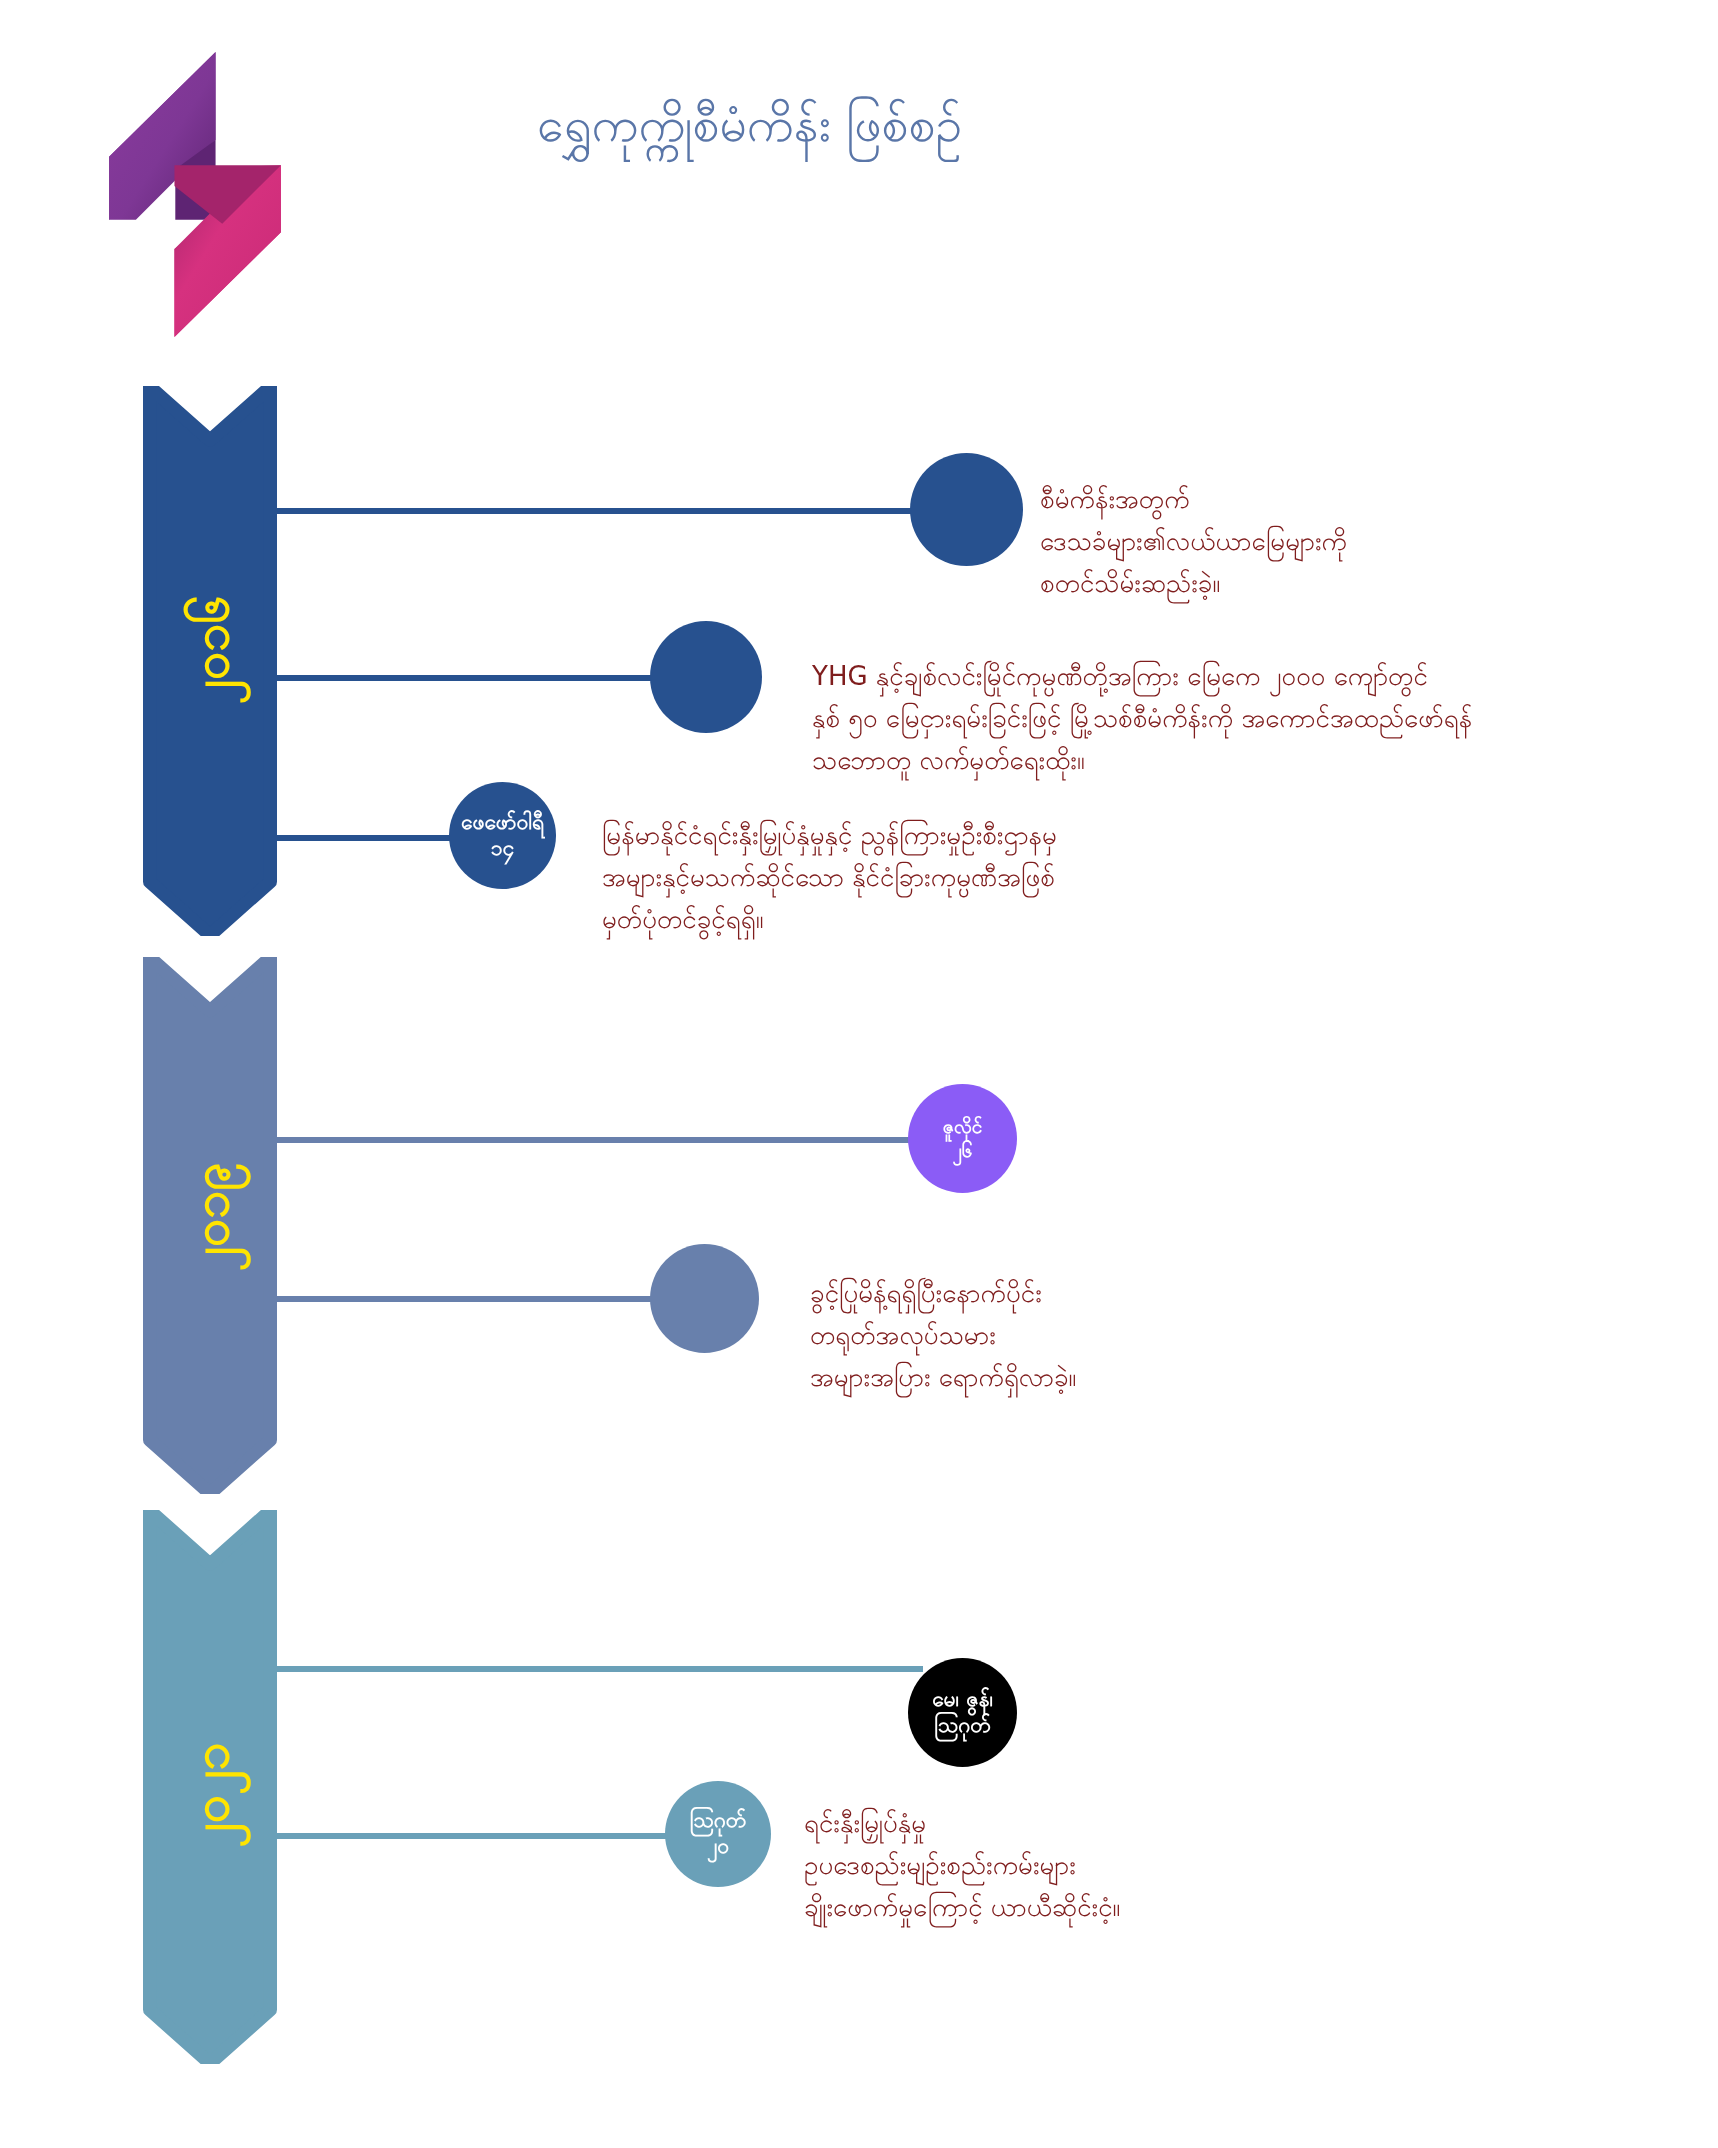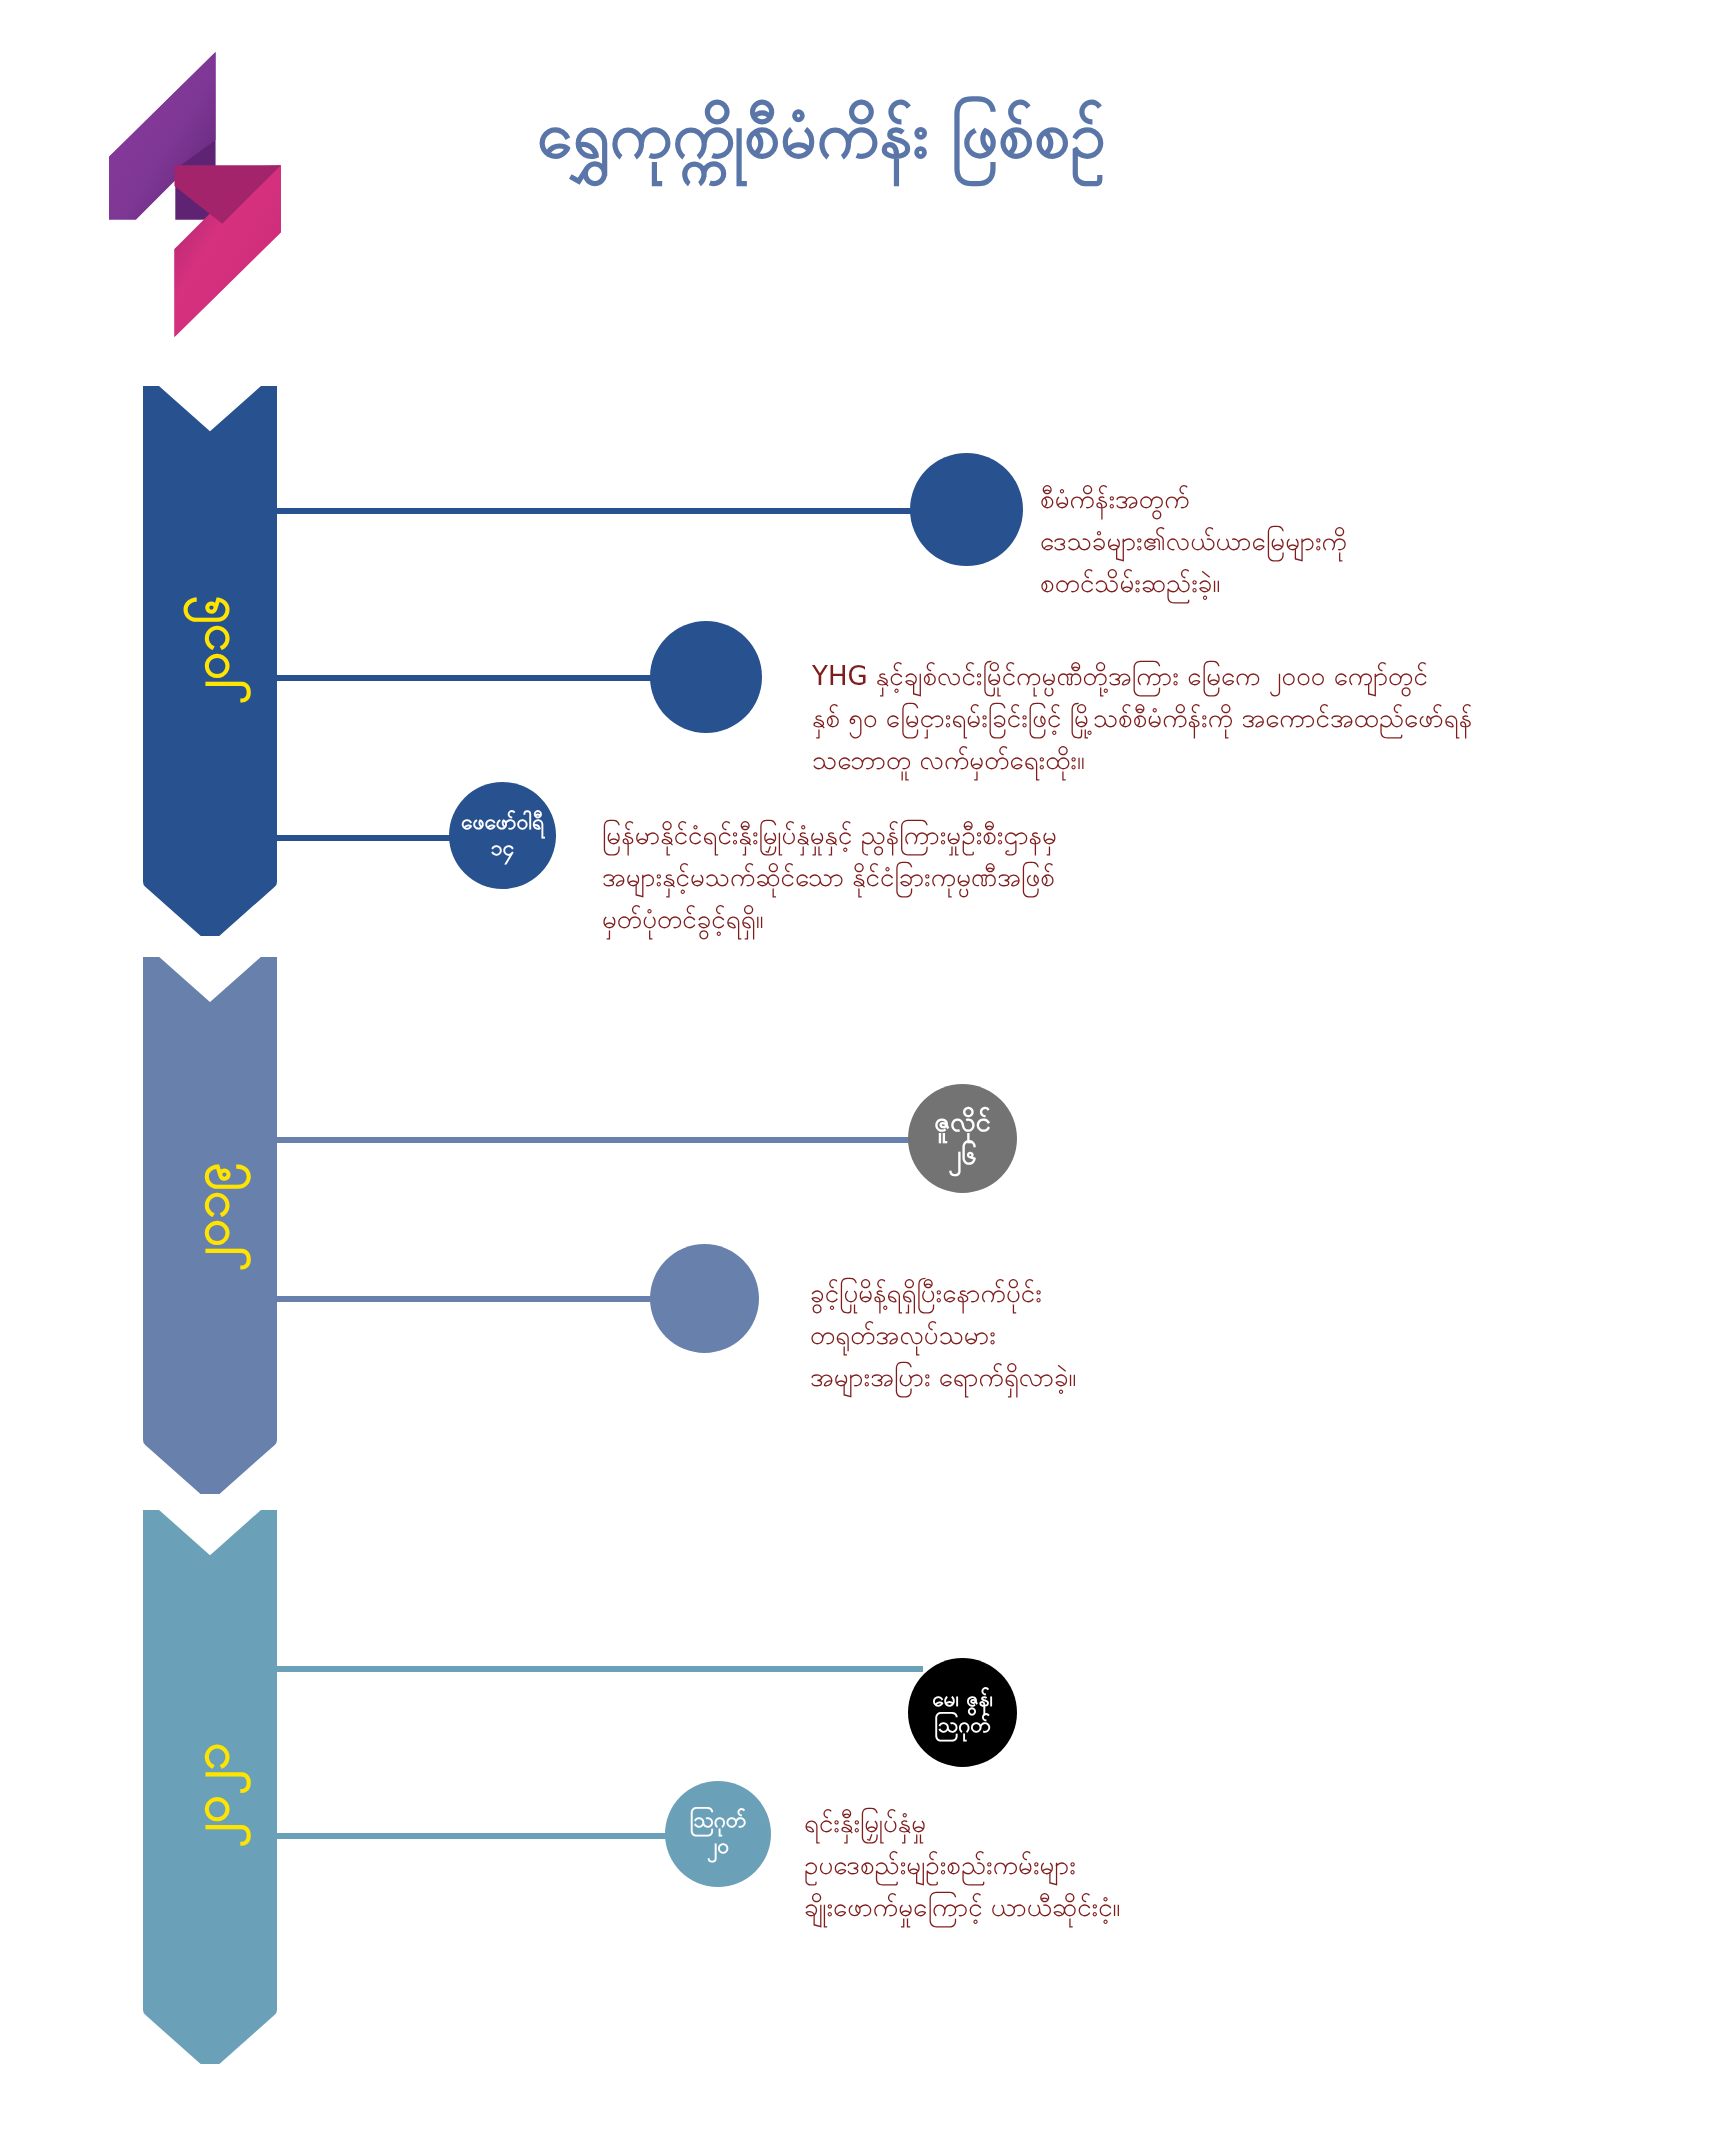--- a/index.html
+++ b/index.html
@@ -9,21 +9,21 @@
   }
   #canvas{position:absolute;left:0;top:0;width:1718px;height:2148px;}
 
   
   .logo{position:absolute;left:88px;top:52px;width:214px;height:285px;}
   .logo svg{display:block;width:100%;height:100%;}
 
   
   .title{
     position:absolute;left:537px;top:92px;width:671px;height:109px;
-    color:#5A76A8;font-size:64px;line-height:1.35;font-weight:700;
+    color:#5A76A8;font-size:48px;line-height:1.35;font-weight:400;
     letter-spacing:0px;white-space:nowrap;
   }
 
   
   .band{position:absolute;}
   .band svg{display:block;}
   .band-label{
     position:absolute;color:#FFE400;font-weight:700;
     font-size:50px;line-height:1;white-space:nowrap;
     transform-origin:50% 50%;
@@ -122,21 +122,21 @@
     <span class="ln">ဖေဖော်ဝါရီ</span>
     <span class="ln">၁၄</span>
   </div>
   <div class="tb" style="left:602px;top:782px;">
     <span class="ln">မြန်မာနိုင်ငံရင်းနှီးမြှုပ်နှံမှုနှင့် ညွန်ကြားမှုဦးစီးဌာနမှ</span>
     <span class="ln">အများနှင့်မသက်ဆိုင်သော နိုင်ငံခြားကုမ္ပဏီအဖြစ်</span>
     <span class="ln">မှတ်ပုံတင်ခွင့်ရရှိ။</span>
   </div>
 
   <div class="connector" style="left:277px;top:1137px;width:646px;background:#6880AC;"></div>
-  <div class="node" style="left:908px;top:1084px;width:109px;height:109px;background:#737373;font-size:27px;">
+  <div class="node" style="left:908px;top:1084px;width:109px;height:109px;background:#8b5cf6;font-size:19px;">
     <span class="ln">ဇူလိုင်</span>
     <span class="ln">၂၆</span>
   </div>
 
   <div class="connector" style="left:277px;top:1296px;width:394px;background:#6880AC;"></div>
   <div class="node" style="left:650px;top:1244px;width:109px;height:109px;background:#6880AC;font-size:21px;">
     <span class="ln"></span>
     <span class="ln"></span>
   </div>
   <div class="tb" style="left:810px;top:1240px;">

